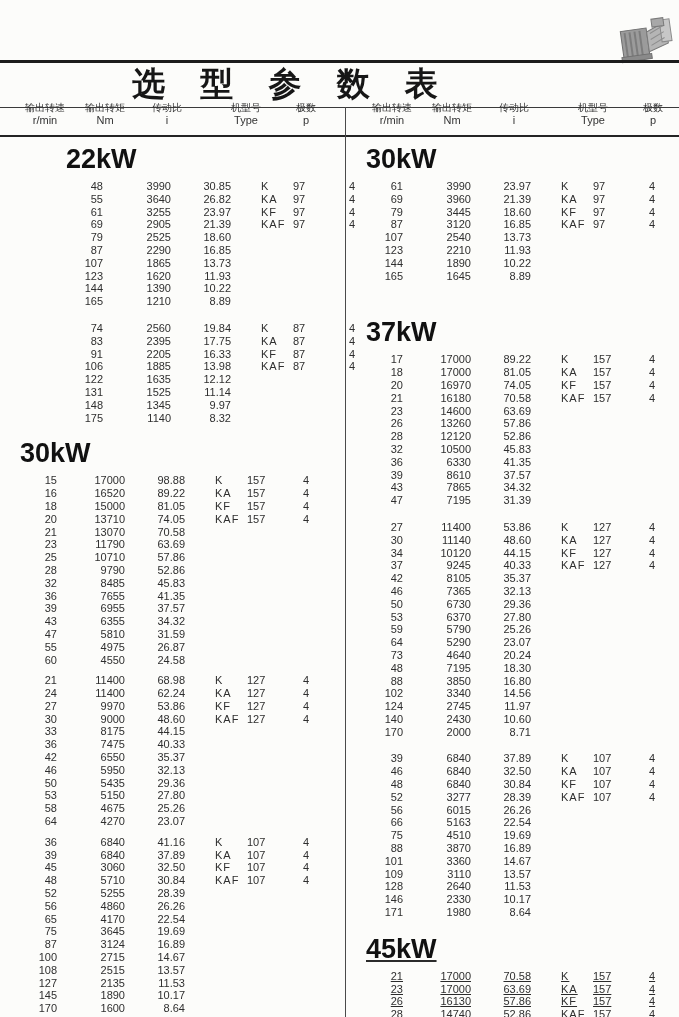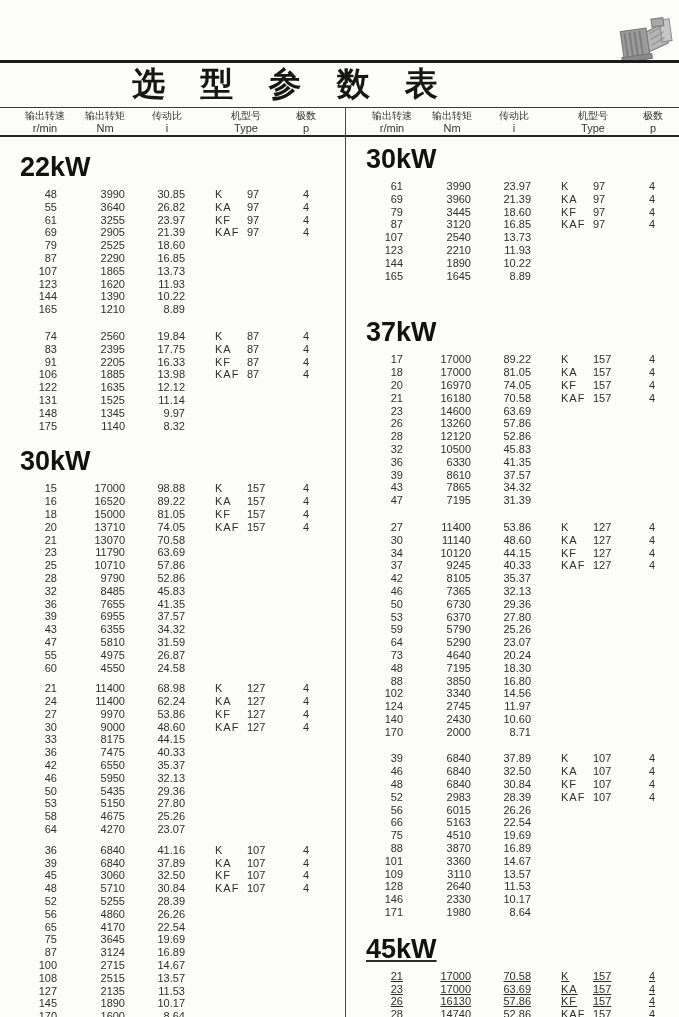--- a/index.html
+++ b/index.html
@@ -14,41 +14,41 @@
   #rule-title-bottom{top:107px;height:1px;background:#3a3a3a;}
   #rule-header-bottom{top:135px;height:2px;background:#242424;}
   #divider-v{position:absolute;left:345px;top:107px;width:1px;height:910px;background:#4a4a4a;}
 
   #page-title{
     position:absolute;top:63px;left:0;width:583px;height:44px;
     text-align:center;font-size:33px;font-weight:bold;letter-spacing:13px;
     color:#161616;line-height:42px;white-space:nowrap;
   }
 
-  .header-group{position:absolute;top:109px;height:32px;}
+  .header-group{position:absolute;top:101px;height:32px;}
   #header-left{left:0;width:345px;}
   #header-right{left:347px;width:332px;}
   .hcell{position:absolute;top:0;text-align:center;}
   .hcell .cn{display:block;font-size:10px;line-height:13px;color:#333;}
   .hcell .unit{display:block;font-size:11px;line-height:12px;color:#333;}
   .hc1{left:10px;width:70px;}
   .hc2{left:70px;width:70px;}
   .hc3{left:132px;width:70px;}
   .hc4{left:211px;width:70px;}
   .hc5{left:276px;width:60px;}
 
   .col{position:absolute;top:137px;}
   #col-left{left:0;width:345px;}
   #col-right{left:346px;width:333px;}
 
   .section-title{
     font-size:27px;font-weight:bold;color:#111;
     line-height:30px;margin:0 0 6px 20px;letter-spacing:0;
   }
-  #sec-l0{margin-top:15px;} #sec-l1{margin-top:9px;}
+  #sec-l0{margin-top:7px;padding-left:46px;} #sec-l1{margin-top:9px;}
   #sec-r0{margin-top:7px;} #sec-r1{margin-top:35px;} #sec-r2{margin-top:15px;text-decoration:underline;}
   .block{margin-bottom:12px;}
   #sec-l0 .block{margin-bottom:14px;}
   #sec-l1 .block{margin-bottom:8px;}
   #sec-r1 .block{margin-bottom:14px;}
   .section .block:last-child{margin-bottom:0;}
 
   .row{
     display:grid;
     grid-template-columns:57px 68px 60px 30px 32px 28px 45px;
@@ -1050,21 +1050,21 @@
           <span class="cell speed">48</span>
           <span class="cell torque">6840</span>
           <span class="cell ratio">30.84</span>
           <span class="cell gap"></span>
           <span class="cell tname">KF</span>
           <span class="cell tsize">107</span>
           <span class="cell poles">4</span>
         </div>
         <div class="row">
           <span class="cell speed">52</span>
-          <span class="cell torque">2983</span>
+          <span class="cell torque">3277</span>
           <span class="cell ratio">28.39</span>
           <span class="cell gap"></span>
           <span class="cell tname">KAF</span>
           <span class="cell tsize">107</span>
           <span class="cell poles">4</span>
         </div>
         <div class="row">
           <span class="cell speed">56</span>
           <span class="cell torque">6015</span>
           <span class="cell ratio">26.26</span>

